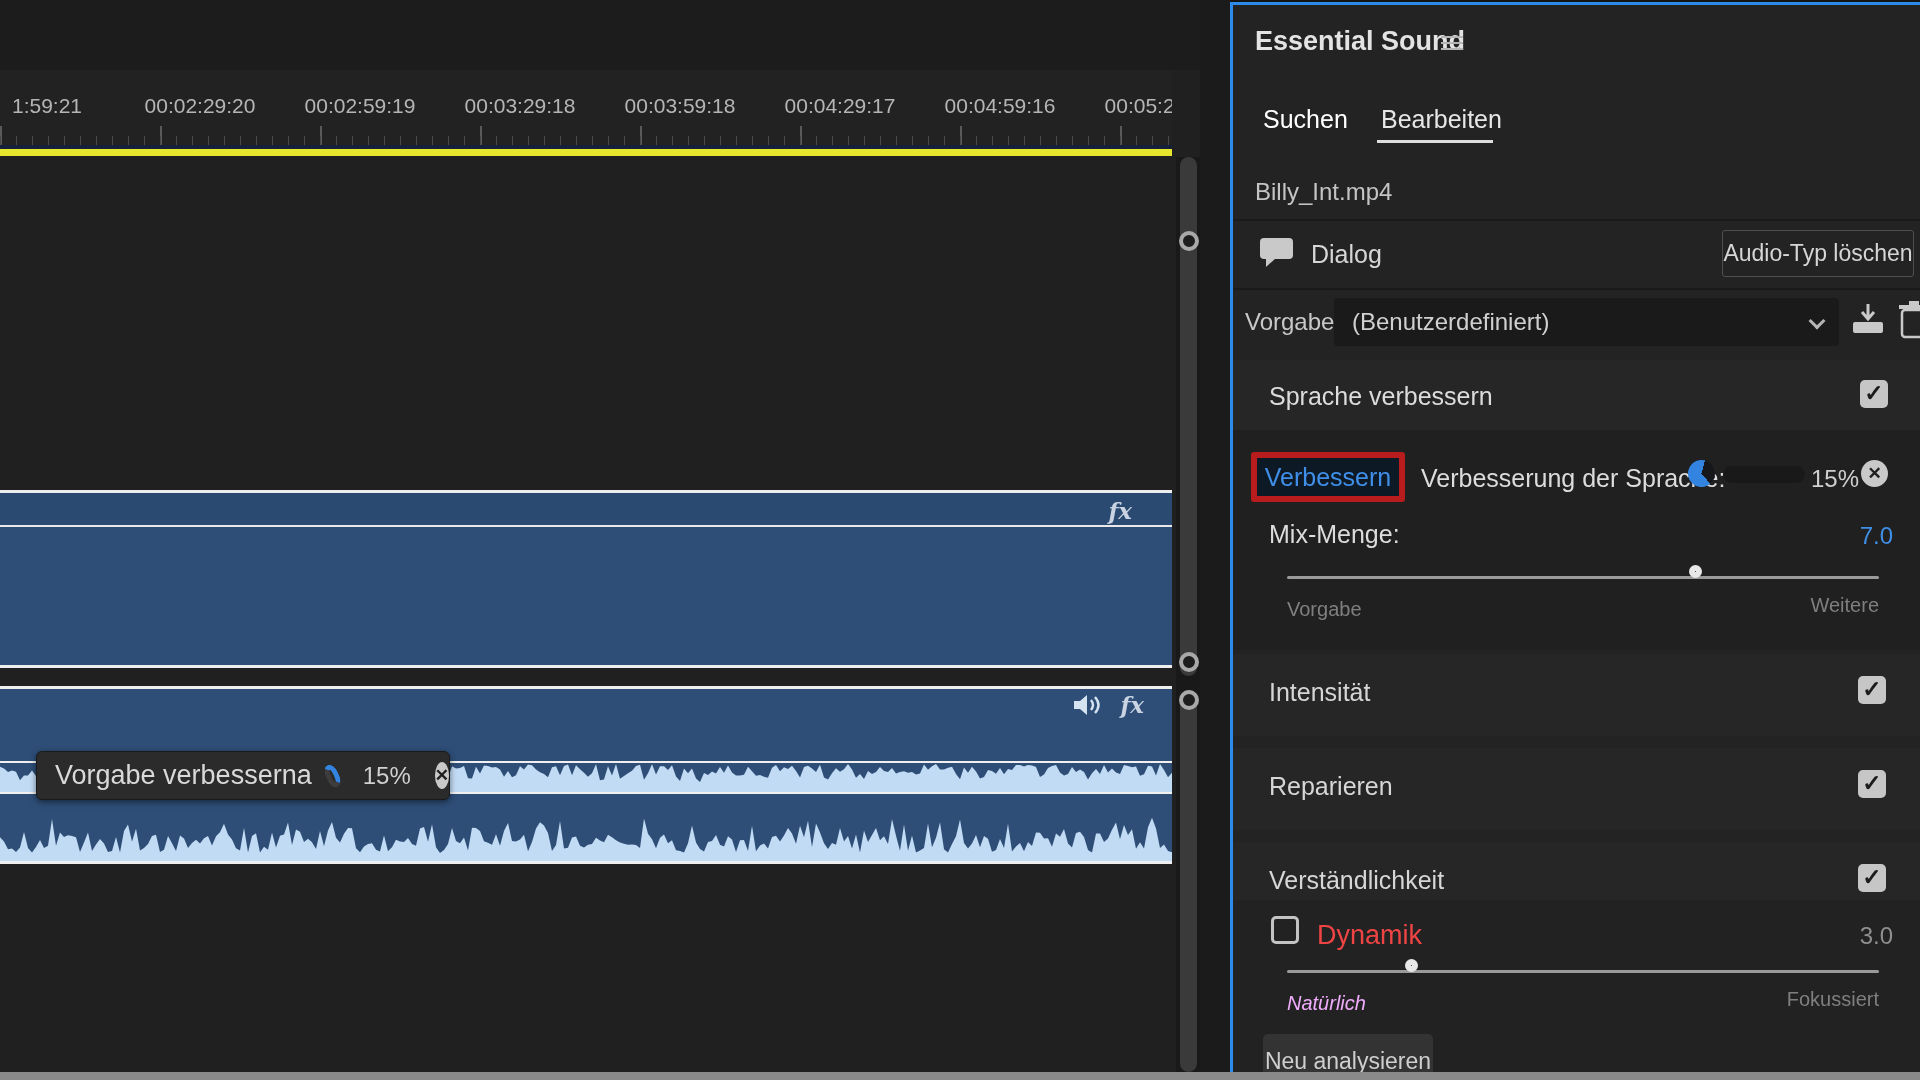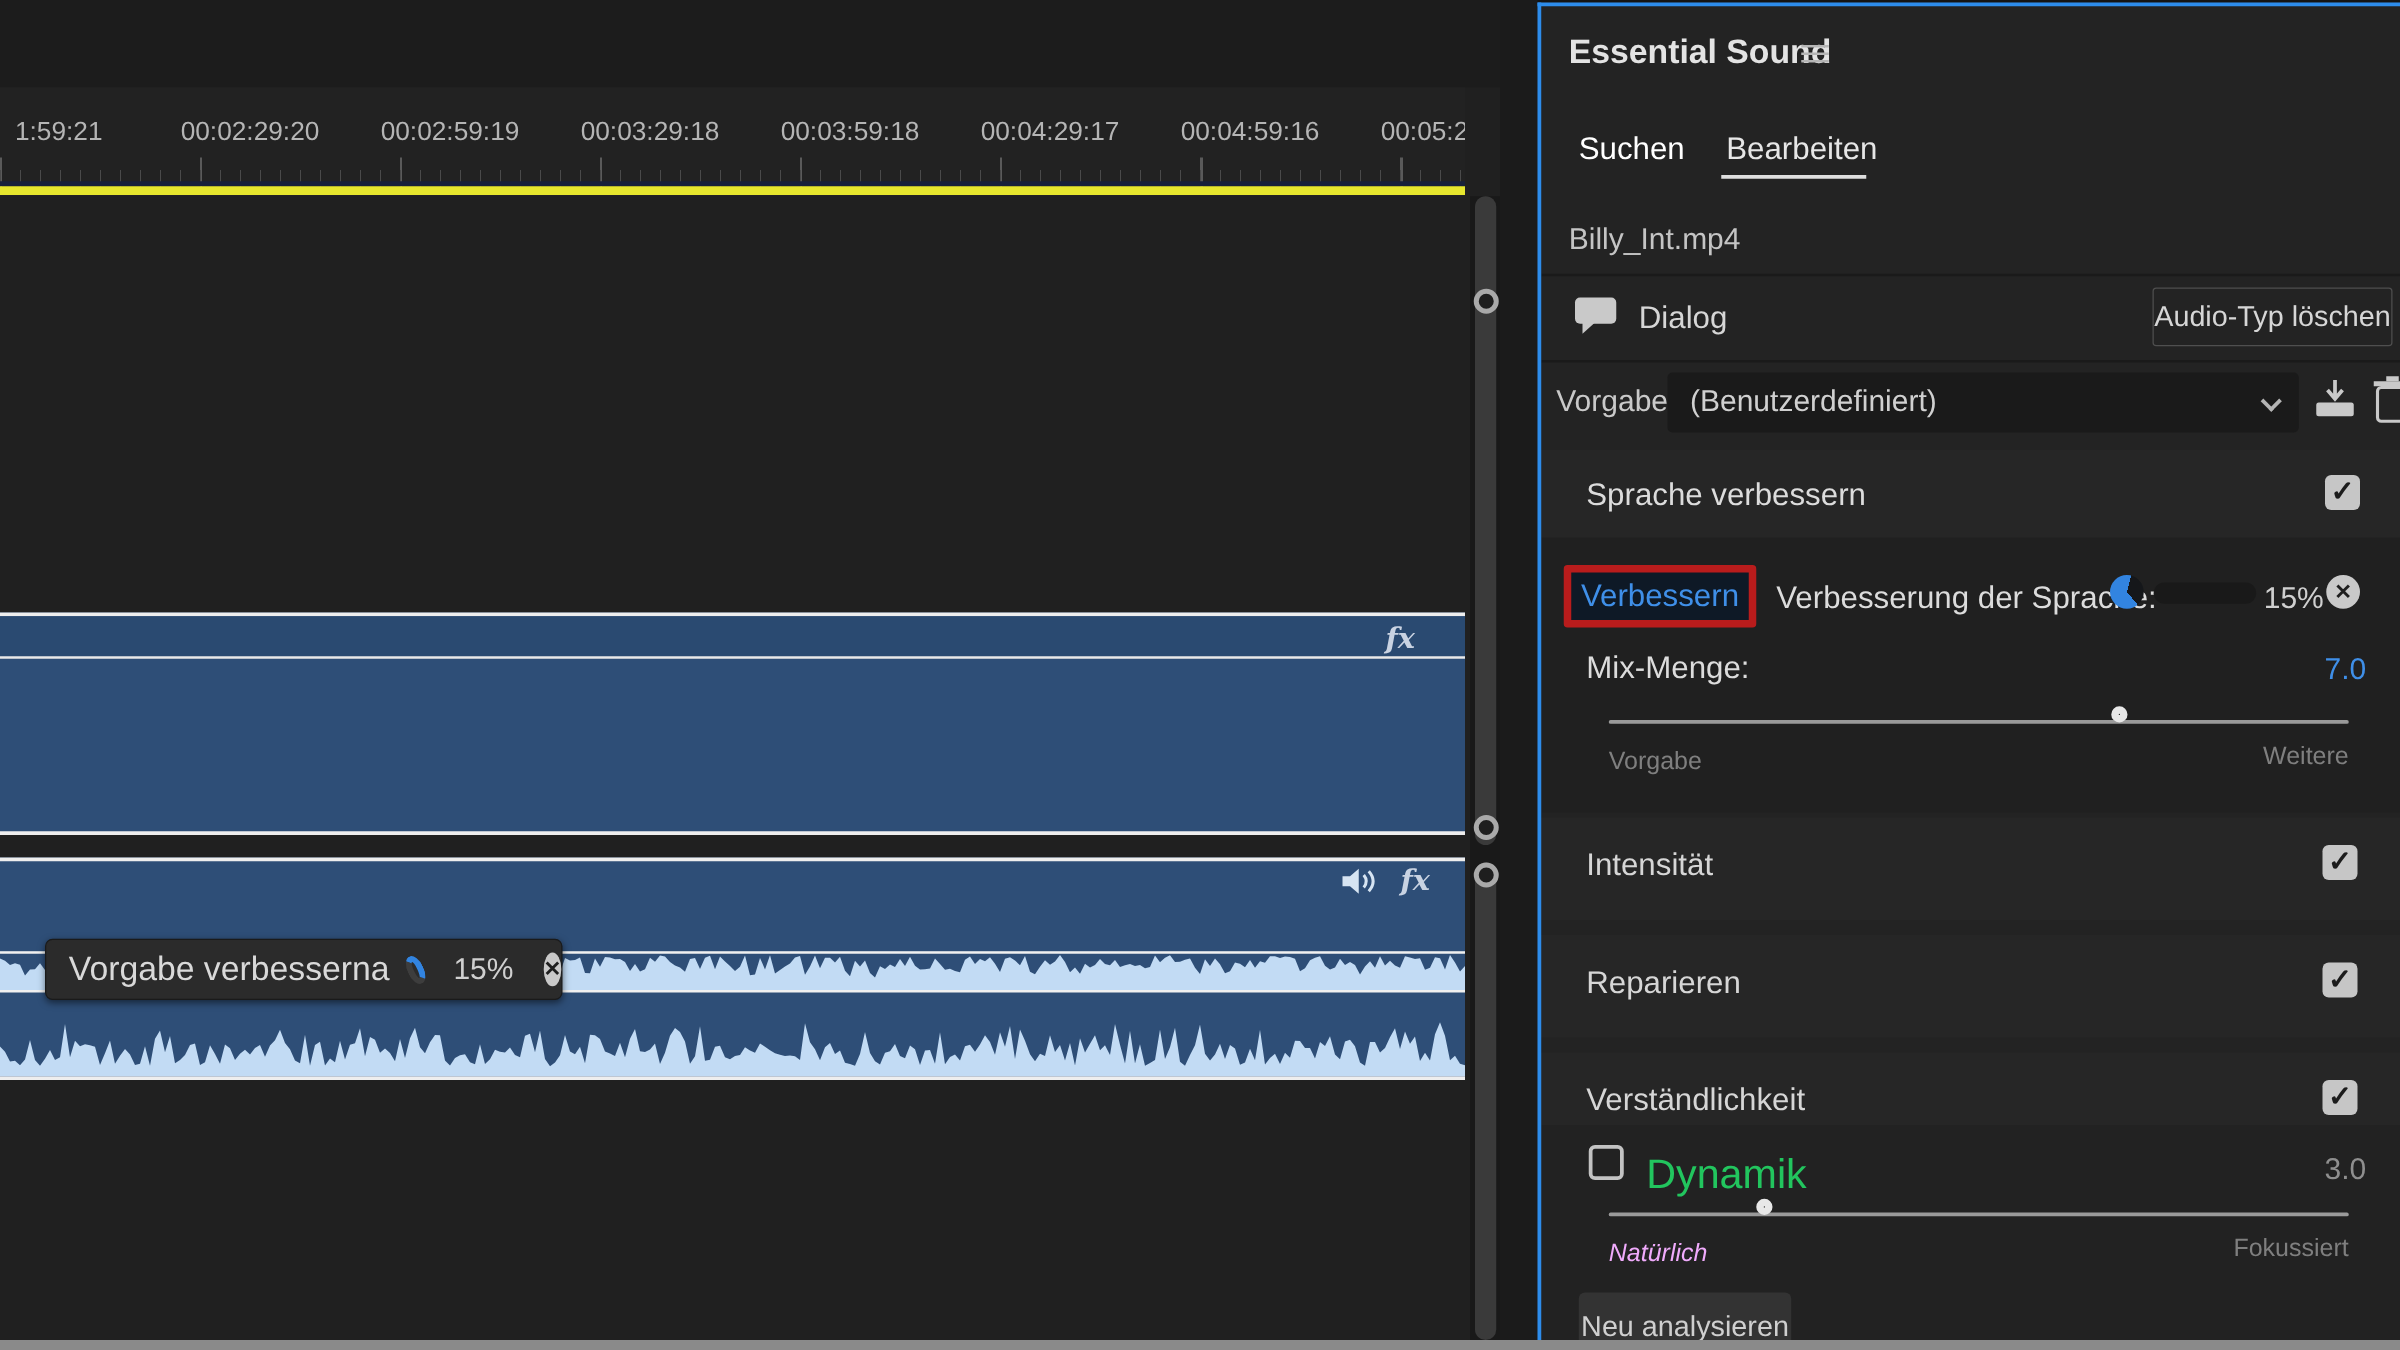--- a/index.html
+++ b/index.html
@@ -125,21 +125,21 @@
 
   .section-card{ position:absolute; left:0; width:687px; background:#262626; }
   .section-label{ position:absolute; left:36px; top:24px; font-size:25px; color:#d6d6d6; }
   .section-card .checkbox{ right:34px; top:22px; }
   #card-intensitaet{ top:654px; height:82px; }
   #card-reparieren{ top:748px; height:82px; }
   #card-verstaendlichkeit{ top:842px; height:238px; }
   #verst-sub{ position:absolute; left:0; top:58px; width:687px; height:180px; background:#222222; }
 
   #dyn-checkbox{ left:38px; top:16px; }
-  #dyn-label{ left:84px; top:20px; font-size:33px; color:#22c55e; }
+  #dyn-label{ left:84px; top:20px; font-size:27px; color:#ef4444; }
   #dyn-value{ left:560px; top:22px; width:100px; text-align:right; font-size:24px; color:#8f8f8f; }
   #dyn-track{ left:54px; top:70px; width:592px; }
   #dyn-handle{ left:172px; top:59px; }
   #dyn-min{ left:54px; top:92px; font-size:20px; color:#f0abfc;font-style:italic; }
   #dyn-max{ left:500px; top:88px; width:146px; text-align:right; font-size:20px; color:#7f7f7f; }
   #reanalyze-btn{ left:30px; top:134px; width:170px; height:60px; background:#333333;
     border-radius:5px 5px 0 0; font-size:23px; color:#cfcfcf; text-align:center; padding-top:14px; }
 </style>
 </head>
 <body>

